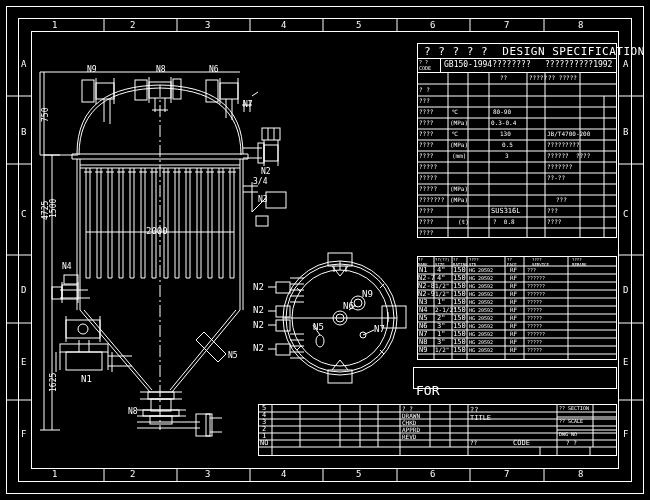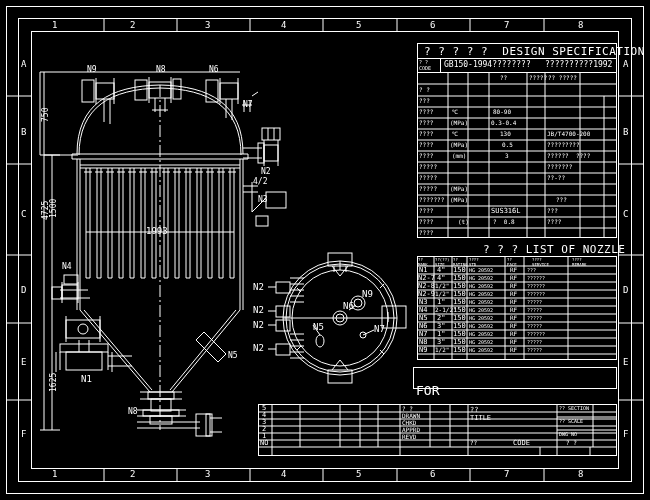--- a/index.html
+++ b/index.html
@@ -298,22 +298,22 @@
       <line x1="44" y1="155" x2="60" y2="155"></line>
 
       <line x1="86" y1="232" x2="234" y2="232"></line>
     </g>
   </svg>
 
   <div class="vtxt" style="left:42px;top:122px;font-size:8px;">750</div>
   <div class="vtxt" style="left:50px;top:218px;font-size:8px;">1500</div>
   <div class="vtxt" style="left:42px;top:220px;font-size:8px;">4725</div>
   <div class="vtxt" style="left:50px;top:392px;font-size:8px;">1625</div>
-  <div class="txt" style="left:146px;top:227px;font-size:9px;">1993</div>
-  <div class="txt" style="left:253px;top:178px;font-size:8px;">4/2</div>
+  <div class="txt" style="left:146px;top:227px;font-size:9px;">2000</div>
+  <div class="txt" style="left:253px;top:178px;font-size:8px;">3/4</div>
 
   <div class="txt" style="left:87px;top:66px;font-size:8px;">N9</div>
   <div class="txt" style="left:156px;top:66px;font-size:8px;">N8</div>
   <div class="txt" style="left:209px;top:66px;font-size:8px;">N6</div>
   <div class="txt" style="left:243px;top:101px;font-size:8px;">N7</div>
   <div class="txt" style="left:261px;top:168px;font-size:8px;">N2</div>
   <div class="txt" style="left:258px;top:196px;font-size:8px;">N3</div>
   <div class="txt" style="left:62px;top:263px;font-size:8px;">N4</div>
   <div class="txt" style="left:81px;top:375px;font-size:9px;">N1</div>
   <div class="txt" style="left:128px;top:408px;font-size:8px;">N8</div>
@@ -456,21 +456,20 @@
   <div class="txt" style="left:556px;top:197px;font-size:6px;">???</div>
   <div class="txt" style="left:419px;top:208px;font-size:6px;">????</div>
   <div class="txt" style="left:491px;top:208px;font-size:7px;">SUS316L</div>
   <div class="txt" style="left:547px;top:208px;font-size:6px;">???</div>
   <div class="txt" style="left:419px;top:219px;font-size:6px;">????</div>
   <div class="txt" style="left:458px;top:219px;font-size:6px;">(t)</div>
   <div class="txt" style="left:493px;top:219px;font-size:6px;">?  0.8</div>
   <div class="txt" style="left:547px;top:219px;font-size:6px;">????</div>
   <div class="txt" style="left:419px;top:230px;font-size:6px;">????</div>
 
-  <div class="txt" style="left:483px;top:244px;font-size:11px;letter-spacing:0.5px;">? ? ? LIST OF NOZZLE</div>
   <div class="box" style="left:417px;top:256px;width:200px;height:104px;"></div>
 
   <svg width="650" height="500">
     <g class="s">
       <line x1="417" y1="266" x2="617" y2="266"></line>
       <line x1="417" y1="274" x2="617" y2="274"></line>
       <line x1="417" y1="282" x2="617" y2="282"></line>
       <line x1="417" y1="290" x2="617" y2="290"></line>
       <line x1="417" y1="298" x2="617" y2="298"></line>
       <line x1="417" y1="306" x2="617" y2="306"></line>

